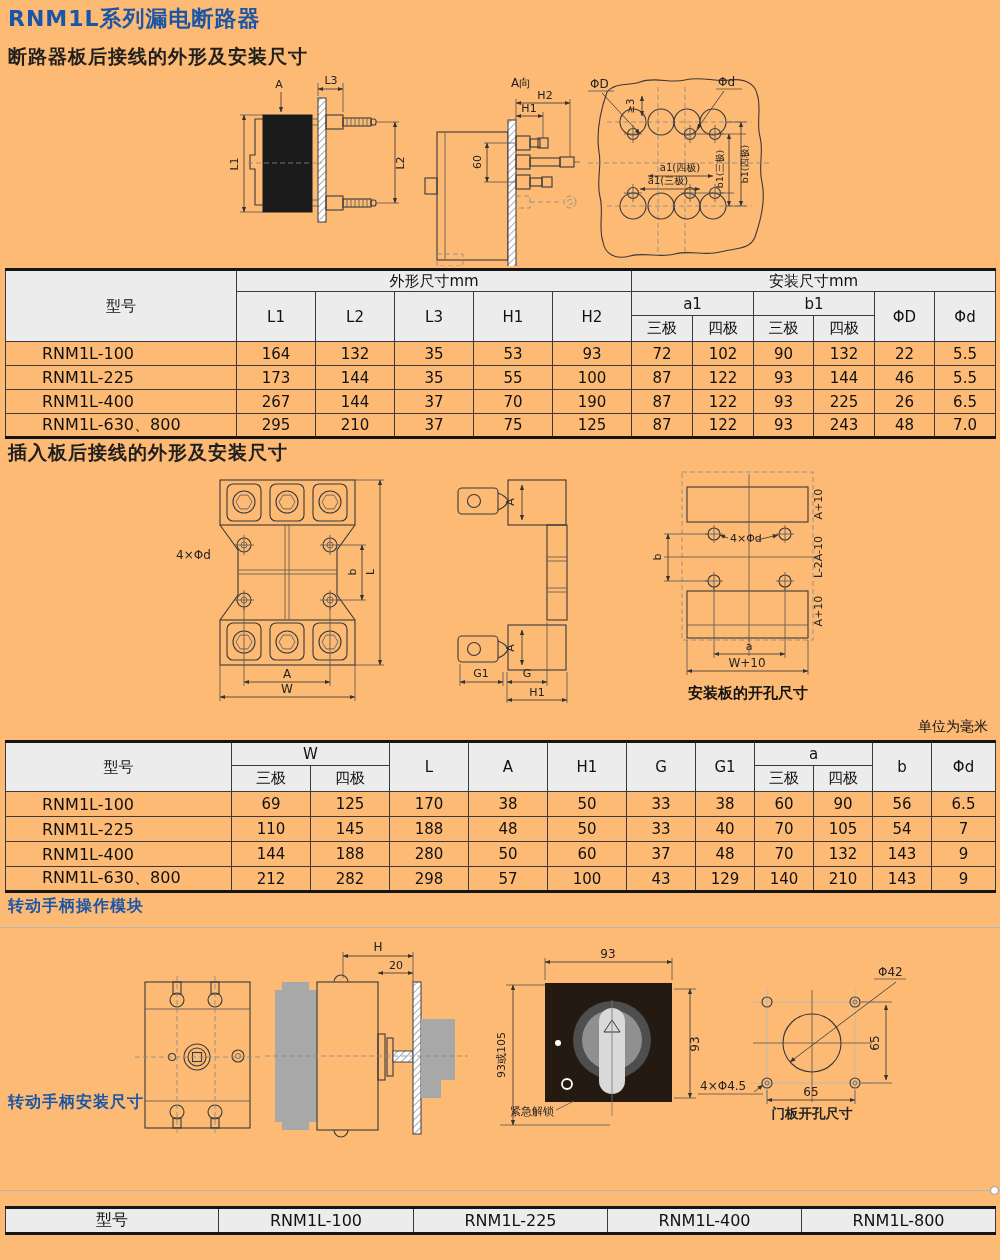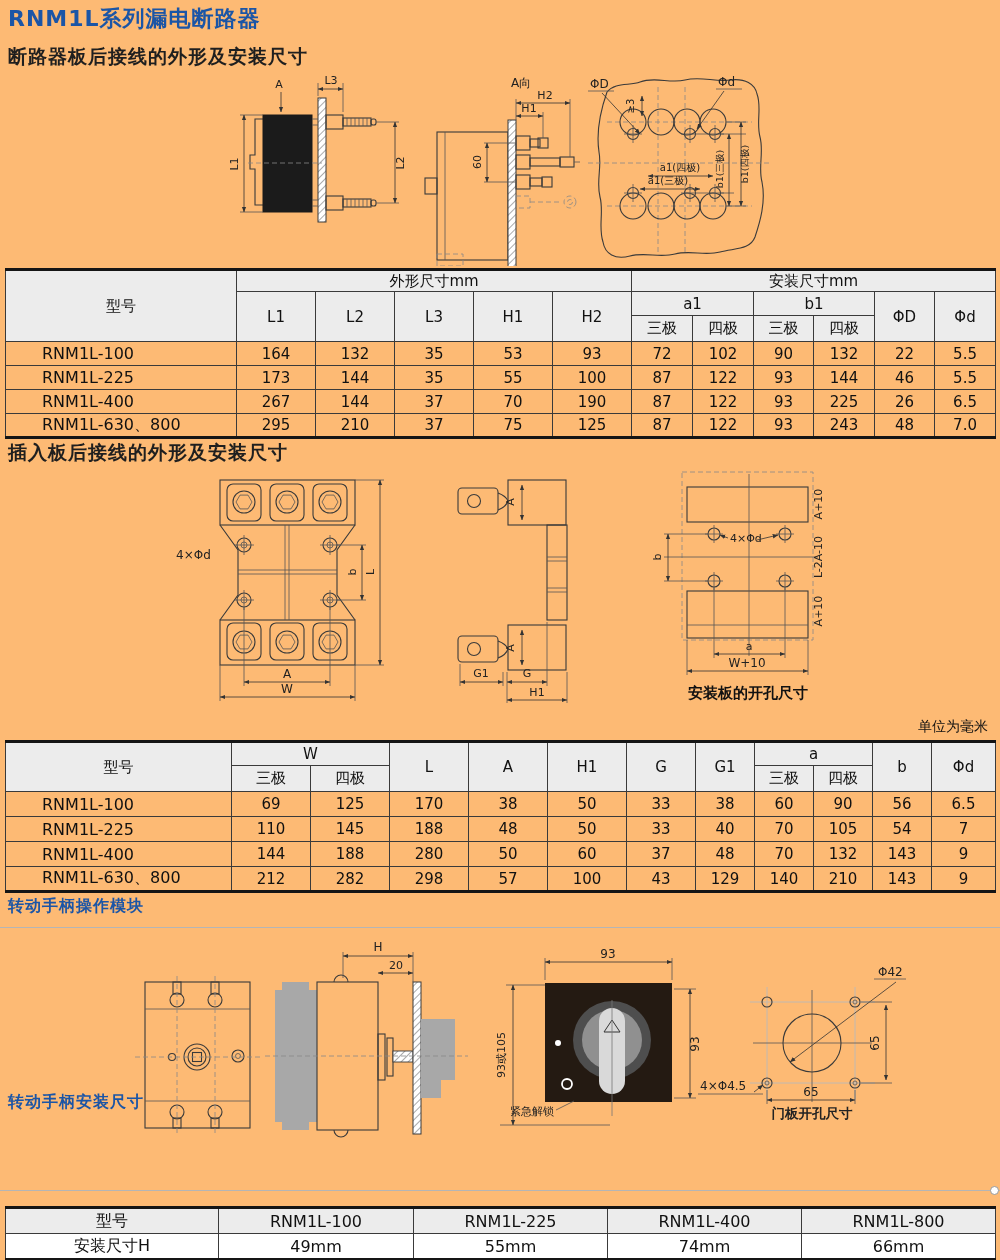--- a/index.html
+++ b/index.html
@@ -661,23 +661,16 @@
         <col style="width:194px">
       </colgroup>
     <tbody>
         <tr>
       <th>型号</th>
       <th>RNM1L-100</th>
       <th>RNM1L-225</th>
       <th>RNM1L-400</th>
       <th>RNM1L-800</th>
     </tr>
-    <tr class="data">
-      <td>安装尺寸H</td>
-      <td>49mm</td>
-      <td>55mm</td>
-      <td>74mm</td>
-      <td>66mm</td>
-    </tr>
   </tbody>
     </table>
 
 </div>
 
 </body></html>

